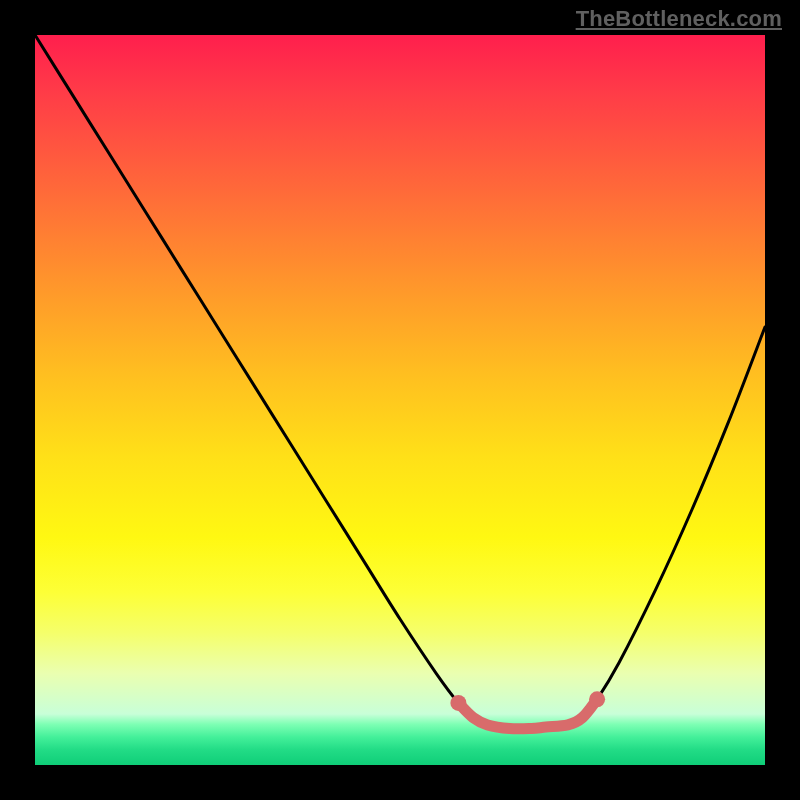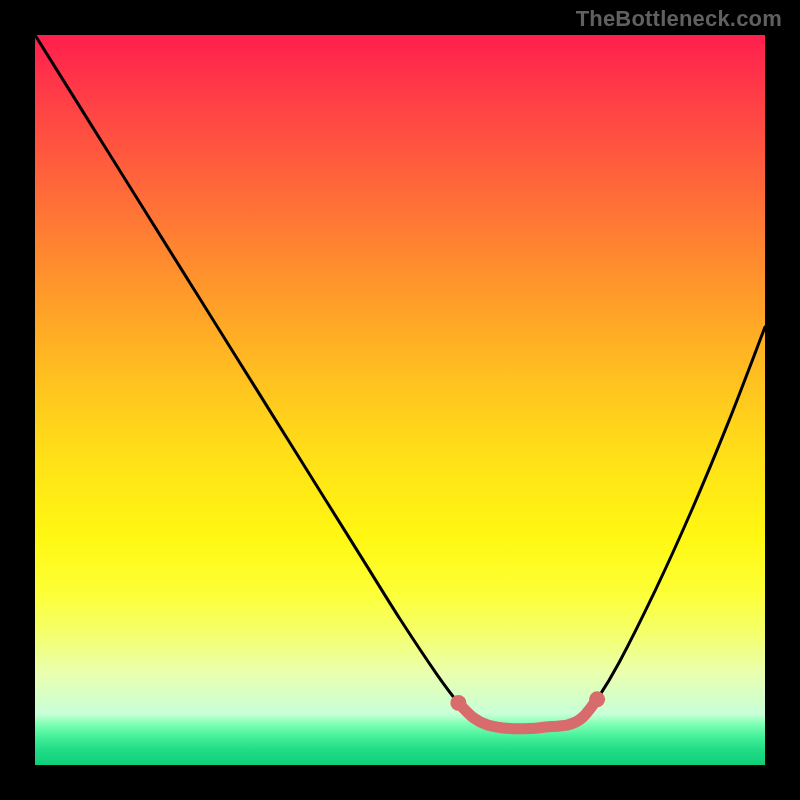--- a/index.html
+++ b/index.html
@@ -70,20 +70,21 @@
   }
   .credit {
     position: absolute;
     top: 6px;
     right: 18px;
     font-family: Arial, Helvetica, sans-serif;
     font-size: 22px;
     font-weight: bold;
     color: #606060;
     letter-spacing: 0.2px;
+    text-decoration: underline;
   }
 </style>
 </head>
 <body>
 
 <div class="frame">
   <div class="credit">TheBottleneck.com</div>
 
   <div class="plot">
     <div class="gradient"></div>

